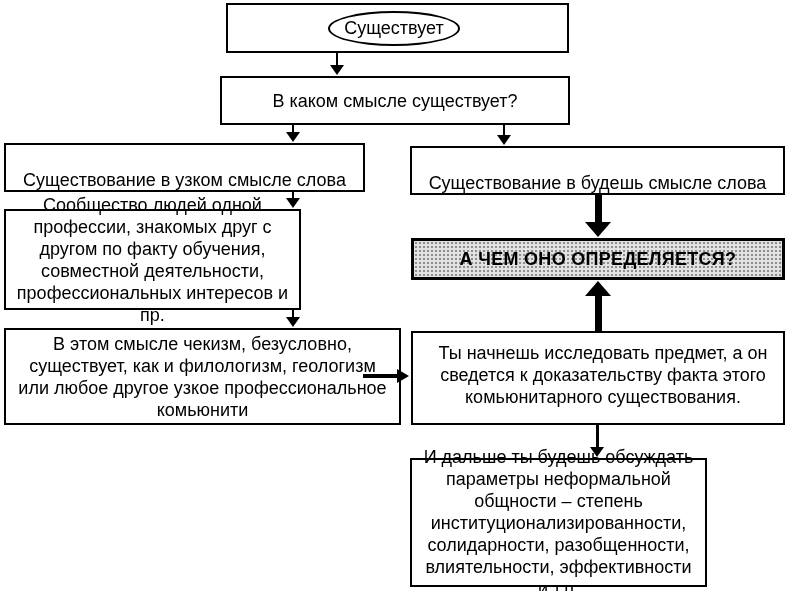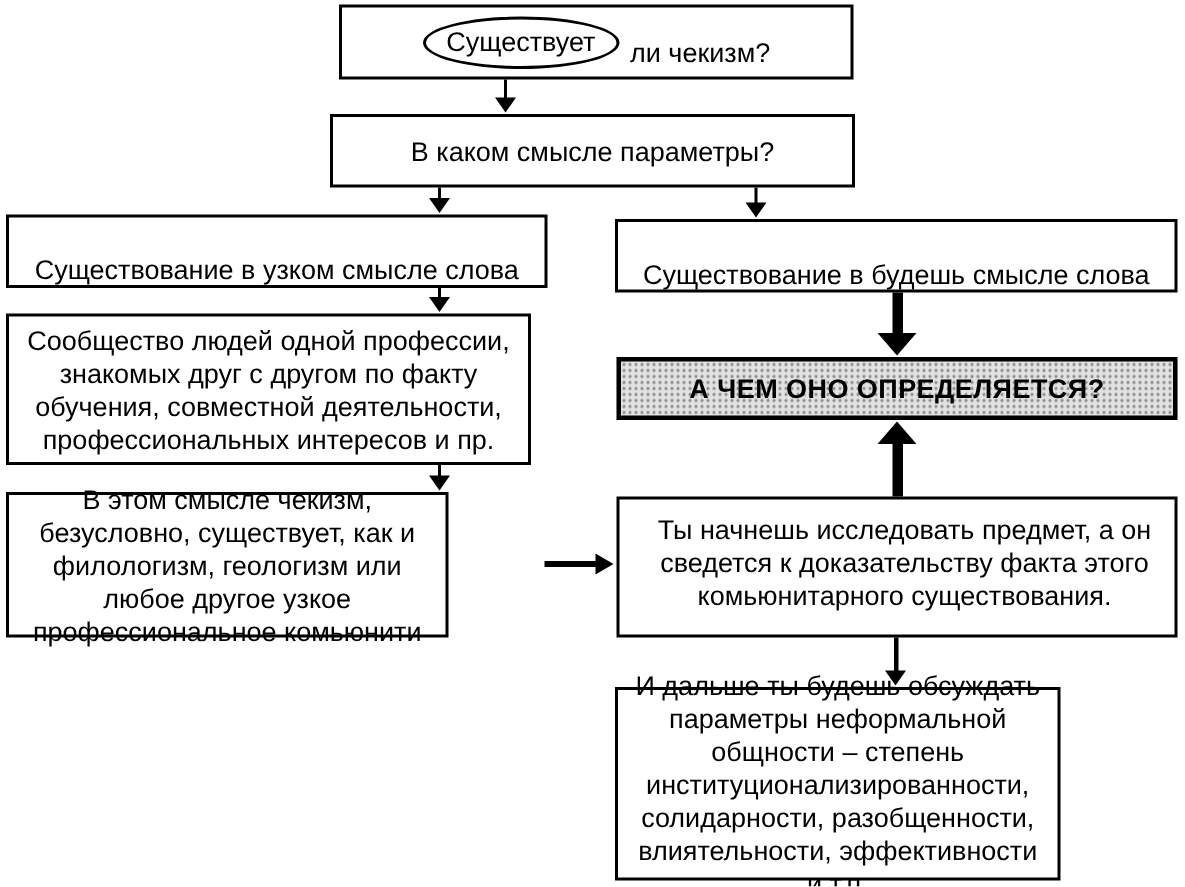--- a/index.html
+++ b/index.html
@@ -52,35 +52,34 @@
   .head-up.big{border-left-width:13px;border-right-width:13px;border-bottom-width:15px;}
 </style>
 </head>
 <body>
 
 <div class="canvas">
 
   <div class="box" style="left:226px;top:3px;width:343px;height:50px;">
     <div class="qline">
       <span class="oval">Существует</span>
-      <span>ли чекизм?</span>
     </div>
   </div>
 
-  <div class="box" style="left:220px;top:76px;width:350px;height:49px;">В каком смысле параметры?</div>
+  <div class="box" style="left:220px;top:76px;width:350px;height:49px;">В каком смысле существует?</div>
 
   <div class="box top-align" style="left:4px;top:143px;width:361px;height:49px;">Существование в узком смысле слова</div>
 
   <div class="box top-align" style="left:410px;top:146px;width:375px;height:49px;">Существование в будешь смысле слова</div>
 
-  <div class="box" style="left:4px;top:209px;width:350px;height:101px;">Сообщество людей одной профессии, знакомых друг с другом по факту обучения, совместной деятельности, профессиональных интересов и пр.</div>
+  <div class="box" style="left:4px;top:209px;width:297px;height:101px;">Сообщество людей одной профессии, знакомых друг с другом по факту обучения, совместной деятельности, профессиональных интересов и пр.</div>
 
   <div class="box gray" style="left:411px;top:238px;width:374px;height:42px;">А ЧЕМ ОНО ОПРЕДЕЛЯЕТСЯ?</div>
 
-  <div class="box" style="left:4px;top:328px;width:295px;height:97px;">В этом смысле чекизм, безусловно, существует, как и филологизм, геологизм или любое другое узкое профессиональное комьюнити</div>
+  <div class="box" style="left:4px;top:328px;width:397px;height:97px;">В этом смысле чекизм, безусловно, существует, как и филологизм, геологизм или любое другое узкое профессиональное комьюнити</div>
 
   <div class="box top-align" style="left:411px;top:331px;width:374px;height:94px;padding-top:9px;padding-left:16px;">Ты начнешь исследовать предмет, а он сведется к доказательству факта этого комьюнитарного существования.</div>
 
   <div class="box" style="left:410px;top:458px;width:297px;height:129px;">И дальше ты будешь обсуждать параметры неформальной общности – степень институционализированности, солидарности, разобщенности, влиятельности, эффективности и т.п.</div>
 
   <div>
     <div class="vline" style="left:336px;top:53px;width:2px;height:13px;"></div>
     <div class="head-down" style="left:330px;top:65px;"></div>
   </div>
 

